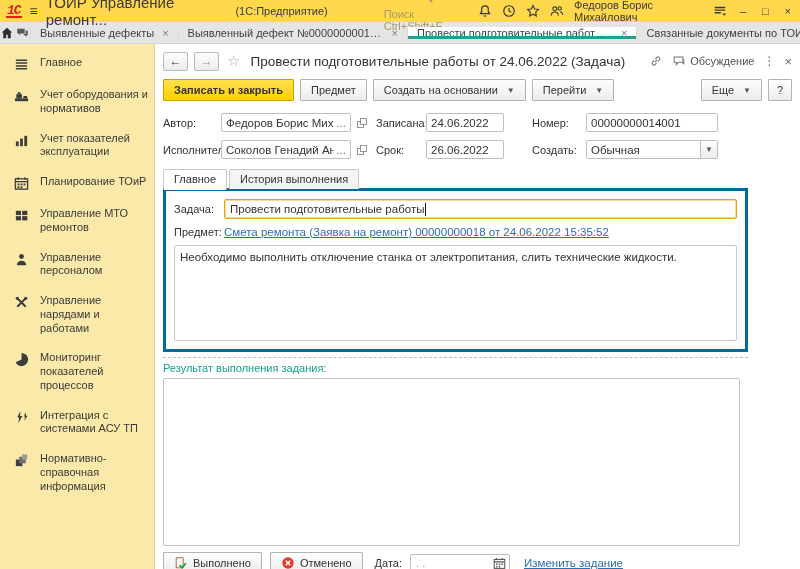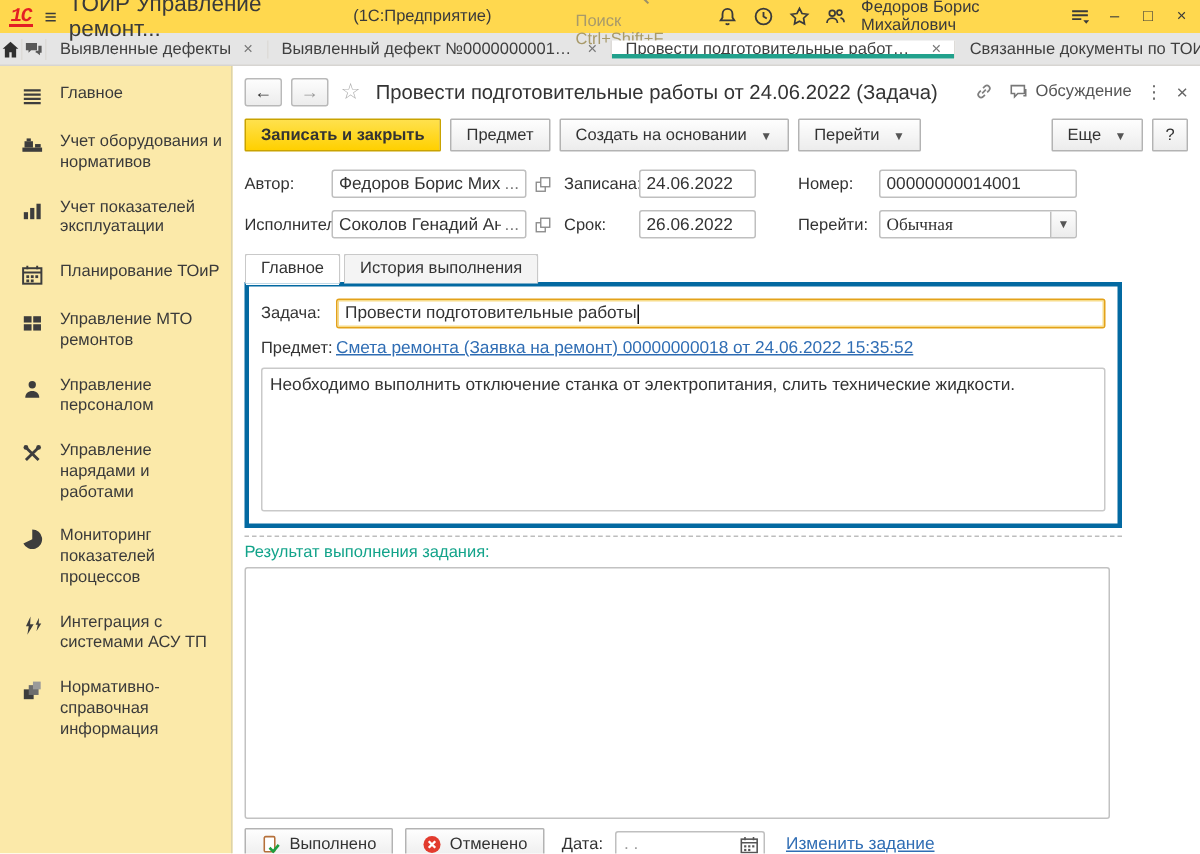--- a/index.html
+++ b/index.html
@@ -61,21 +61,21 @@
   .l1 { width:58px; }  .l2 { width:50px; }  .l3 { width:54px; }
   .fld { border:1px solid #bfbfbf; border-radius:2px; height:19px; display:flex; align-items:center; padding:0 4px; background:#fff; font-size:11.5px; overflow:hidden; white-space:nowrap; }
   .fld-person { width:130px; position:relative; }
   .fld-person .val { flex:1; overflow:hidden; }
   .choose { color:#777; margin-left:2px; }
   .open-ic { width:16px; display:flex; justify-content:center; margin:0 6px 0 3px; }
   .fld-date1 { width:78px; }
   .gap28 { width:28px; }
   .fld-num { width:132px; }
   .fld-select { width:132px; padding:0; }
-  .fld-select .val { flex:1; padding:0 4px;font-family:Liberation Serif, serif; }
+  .fld-select .val { flex:1; padding:0 4px; }
   .sel-btn { width:17px; align-self:stretch; border-left:1px solid #bfbfbf; display:flex; align-items:center; justify-content:center; font-size:8px; color:#555; background:linear-gradient(#fdfdfd,#ececec); }
 
   
   .ctabs { display:flex; margin-top:10px; position:relative; z-index:2; }
   .ctab { padding:3px 10px 4px; border:1px solid #c9c9c9; border-bottom:none; border-radius:2px 2px 0 0; background:#f4f4f4; margin-right:2px; color:#333; }
   .ctab.active { background:#fff; position:relative; }
   .ctab.active::after { content:""; position:absolute; left:0; right:0; bottom:-1px; height:1px; background:#fff; }
   .groupbox { border:3px solid #0369a1; width:585px; background:#fff; padding:8px; margin-top:-1px; }
   .trow { display:flex; align-items:center; }
   .tlabel { width:50px; color:#333; }
@@ -373,21 +373,21 @@
           <svg width="12" height="12" viewBox="0 0 16 16">
               <rect x="2" y="6" width="8" height="8" fill="#fff" stroke="#8a8a8a" stroke-width="1.2"></rect>
               <rect x="6" y="2" width="8" height="8" fill="#fff" stroke="#8a8a8a" stroke-width="1.2"></rect>
             </svg>
         </span>
         <span class="flabel l2">Срок:</span>
         <span class="fld fld-date1">
             <span>26.06.2022</span>
           </span>
         <span class="gap28"></span>
-        <span class="flabel l3">Перейти:</span>
+        <span class="flabel l3">Создать:</span>
         <span class="fld fld-select">
           <span class="val">Обычная</span>
           <span class="sel-btn">▼</span>
         </span>
       </div>
     </div>
 
     <div class="ctabs">
       <span class="ctab active">Главное</span>
       <span class="ctab">История выполнения</span>

